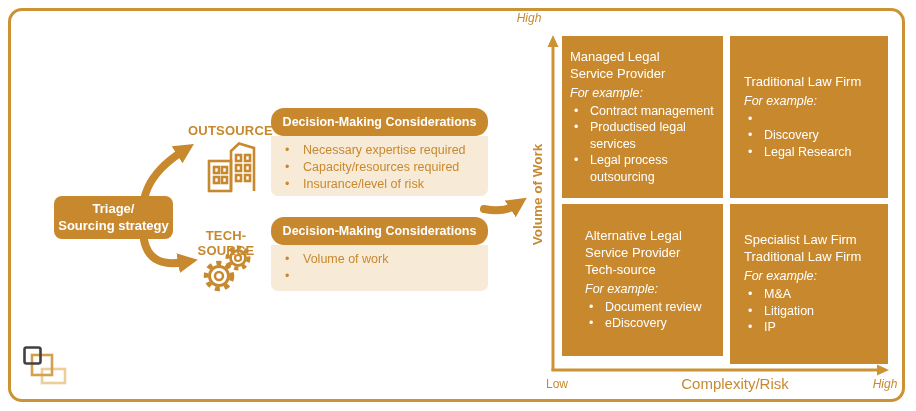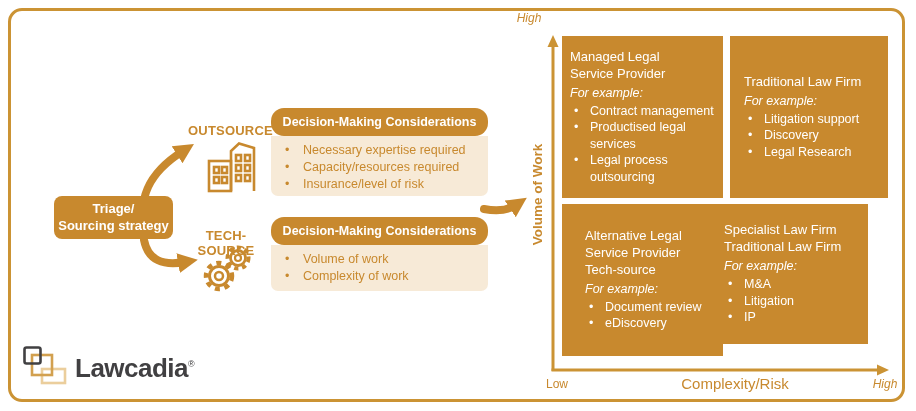--- a/index.html
+++ b/index.html
@@ -40,21 +40,21 @@
   .db1 .db-body{height:48px;}
   .db2 .db-body{height:34px;}
   .db-item{display:flex;line-height:17px;}
   .db-item .dot{width:18px;flex:0 0 18px;text-align:left;}
 
   .quadrant{position:absolute;z-index:3;background:var(--accent);color:var(--text-on-accent);
     display:flex;flex-direction:column;justify-content:center;box-sizing:border-box;}
   .q-tl{left:562px;top:36px;width:161px;height:162px;padding:8px 5px 8px 8px;}
   .q-tr{left:730px;top:36px;width:158px;height:162px;padding:8px 8px 8px 14px;}
   .q-bl{left:562px;top:204px;width:161px;height:152px;padding:8px 5px 8px 23px;}
-  .q-br{left:710px;top:204px;width:158px;height:140px;padding:8px 8px 8px 14px;justify-content:center;}
+  .q-br{left:730px;top:204px;width:158px;height:160px;padding:8px 8px 8px 14px;justify-content:center;}
   .q-title{font-size:13px;font-weight:normal;line-height:1.3;white-space:pre-line;margin-bottom:2px;}
   .q-example{font-size:12.5px;font-style:italic;line-height:1.3;margin-bottom:2px;}
   .q-item{display:flex;font-size:12.5px;line-height:1.32;}
   .q-item .dot{width:20px;flex:0 0 20px;padding-left:4px;box-sizing:border-box;}
 
   .ax-label{position:absolute;z-index:3;color:var(--accent);}
   .ax-high-top{left:506px;top:11px;width:46px;font-size:12px;font-style:italic;text-align:center;}
   .ax-low{left:540px;top:377px;width:34px;font-size:12px;text-align:center;}
   .ax-high-right{left:863px;top:377px;width:44px;font-size:12px;font-style:italic;text-align:center;}
   .ax-x-title{left:650px;top:375px;width:170px;font-size:15px;font-weight:normal;text-align:center;}
@@ -139,21 +139,20 @@
   </svg>
   <div class="decision-box db2">
     <div class="db-header">Decision-Making Considerations</div>
     <div class="db-body">
       <div class="db-item">
           <span class="dot">•</span>
           <span>Volume of work</span>
         </div>
       <div class="db-item">
           <span class="dot">•</span>
-          <span>Complexity of work</span>
         </div>
     </div>
   </div>
 
   <div class="ax-label ax-high-top">High</div>
   <div class="ax-label ax-y-title">Volume of Work</div>
   <div class="ax-label ax-low">Low</div>
   <div class="ax-label ax-x-title">Complexity/Risk</div>
   <div class="ax-label ax-high-right">High</div>
 
@@ -173,21 +172,20 @@
         <span class="dot">•</span>
         <span>Legal process outsourcing</span>
       </div>
   </div>
 
   <div class="quadrant q-tr">
     <div class="q-title">Traditional Law Firm</div>
     <div class="q-example">For example:</div>
     <div class="q-item">
         <span class="dot">•</span>
-        <span>Litigation support</span>
       </div>
     <div class="q-item">
         <span class="dot">•</span>
         <span>Discovery</span>
       </div>
     <div class="q-item">
         <span class="dot">•</span>
         <span>Legal Research</span>
       </div>
   </div>
@@ -226,16 +224,15 @@
   </div>
 
   <div class="logo">
     <svg width="46" height="46" viewBox="0 0 46 46">
       <g fill="none" stroke-width="2.6">
         <rect x="20" y="24" width="23" height="14" stroke="var(--logo-light,#EBCE9C)"></rect>
         <rect x="10" y="10" width="20" height="20" stroke="var(--logo-tan,#D2A04F)"></rect>
         <rect x="2.5" y="2.5" width="16" height="16" rx="2" stroke="var(--logo-dark,#414042)"></rect>
       </g>
     </svg>
-    <div class="logo-text"><span>Lawcadia</span><sup>®</sup></div>
   </div>
 
 </div>
 
 </body></html>

